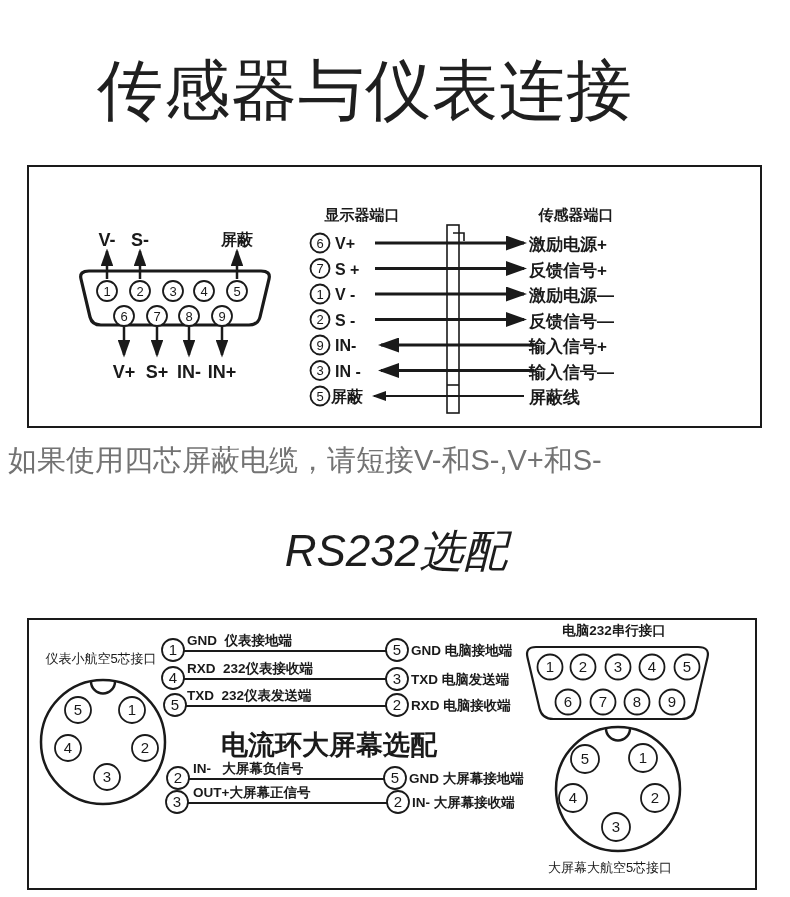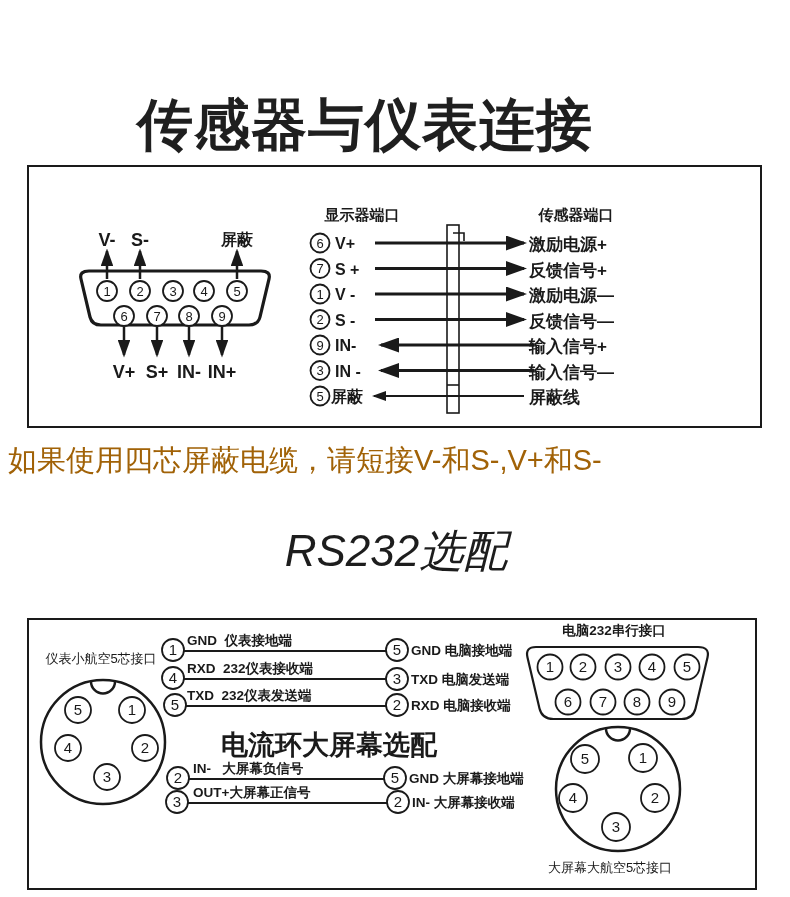--- a/index.html
+++ b/index.html
@@ -2,27 +2,27 @@
 <html><head>
 <meta charset="utf-8">
 <style>
   html,body{margin:0;padding:0;}
   body{
     width:790px;height:897px;position:relative;background:#ffffff;
     font-family:"Liberation Sans", sans-serif;color:#1a1a1a;overflow:hidden;
   }
   .page-title{
     position:absolute;top:46px;left:365px;transform:translateX(-50%);
-    font-size:56px;font-weight:700;letter-spacing:1px;white-space:nowrap;color:#1f1f1f;margin-top:42px;
+    font-size:66px;font-weight:400;letter-spacing:1px;white-space:nowrap;color:#1f1f1f;
   }
   .panel{position:absolute;border:2px solid #1a1a1a;background:#fff;}
   #panel-sensor{left:27px;top:165px;width:731px;height:259px;}
   #panel-rs232{left:27px;top:618px;width:726px;height:268px;}
   .usage-note{
-    position:absolute;left:8px;top:441px;font-size:29px;color:#a16207;white-space:nowrap;
+    position:absolute;left:8px;top:441px;font-size:29px;color:#737373;white-space:nowrap;
   }
   .rs232-heading{
     position:absolute;top:522px;left:396px;transform:translateX(-50%);
     font-size:44px;font-weight:400;color:#1d1d1d;white-space:nowrap;font-style:italic;
   }
   svg{display:block;}
   svg text{fill:#1a1a1a;white-space:pre;font-family:"Liberation Sans", sans-serif;}
   .outline{fill:none;stroke:#1a1a1a;}
   .wire{stroke:#1a1a1a;}
   .pin-c{fill:#ffffff;stroke:#1a1a1a;stroke-width:1.8;}

